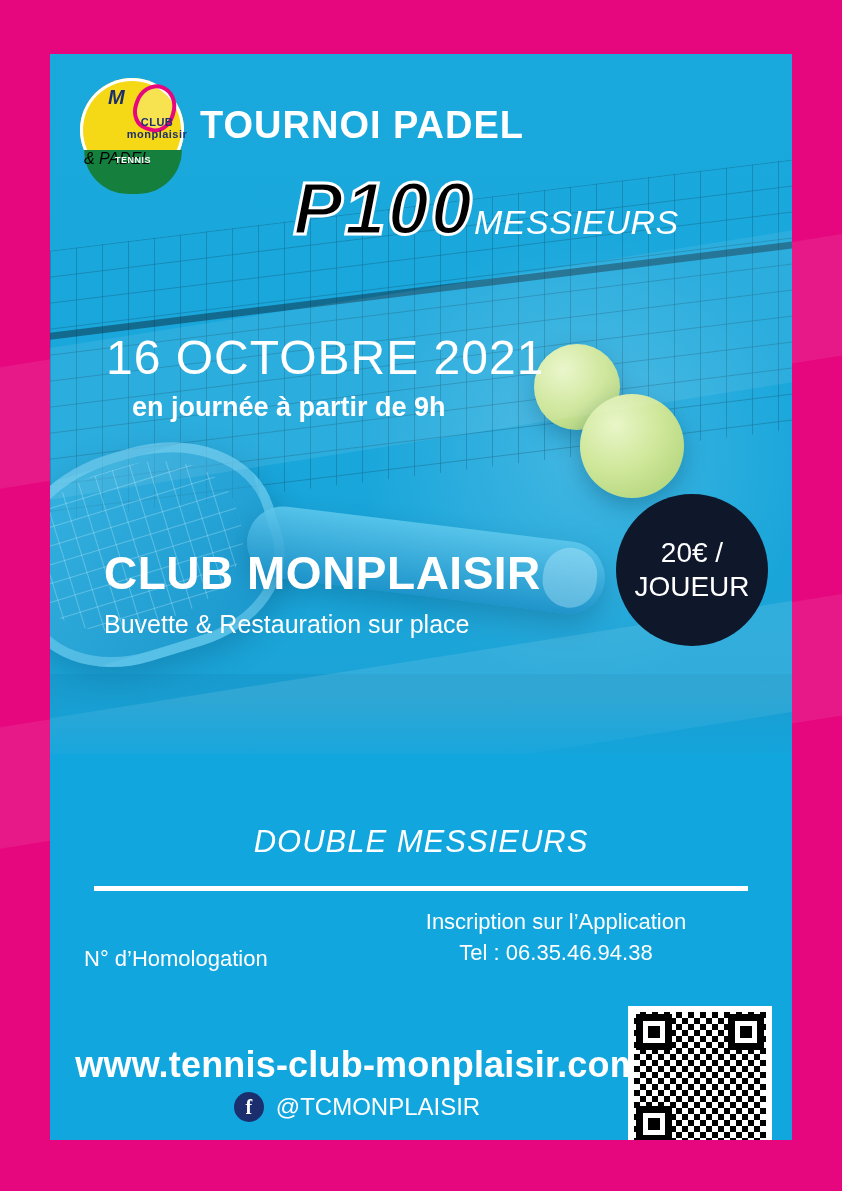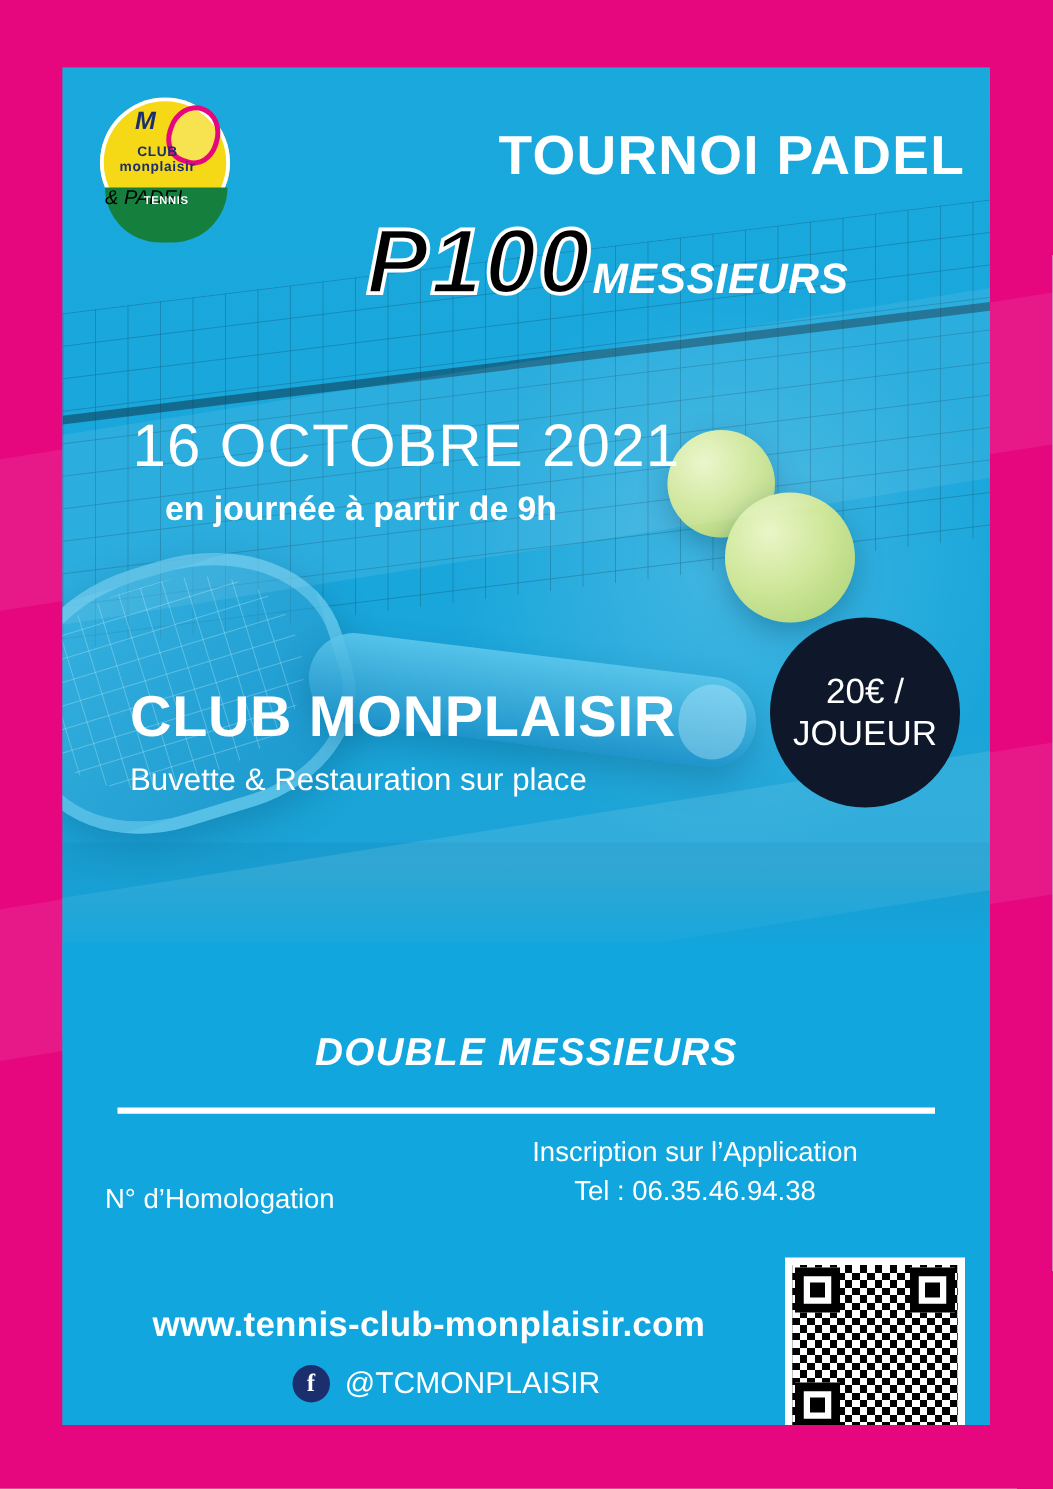--- a/index.html
+++ b/index.html
@@ -200,20 +200,21 @@
     position: absolute;
     left: 6px;
     top: 40px;
     width: 92px;
     text-align: center;
     font-size: 11px;
     font-weight: bold;
     color: #1b2f6e;
     line-height: 12px;
     letter-spacing: 0.5px;
+    padding-left: 31px;
   }
   .logo .mark {
     position: absolute;
     left: 34px;
     top: 10px;
     font-size: 20px;
     font-weight: bold;
     color: #1b2f6e;
     font-style: italic;
   }
@@ -227,23 +228,23 @@
     border: 4px solid #e6077f;
     background: rgba(255,255,255,0.25);
     transform: rotate(18deg);
   }
 
   .title {
     position: absolute;
     left: 150px;
     top: 40px;
     width: 572px;
-    text-align: right;
-    color: #ffffff;
-    font-size: 44px;
+    text-align: left;
+    color: #ffffff;
+    font-size: 38px;
     font-weight: bold;
     letter-spacing: 1px;
     line-height: 62px;
   }
   .subtitle-row {
     position: absolute;
     left: 150px;
     top: 112px;
     width: 572px;
     text-align: center;
@@ -254,21 +255,21 @@
     -webkit-text-stroke: 3px #ffffff;
     font-size: 74px;
     font-style: italic;
     font-weight: bold;
     letter-spacing: 2px;
   }
   .messieurs-sm {
     color: #ffffff;
     font-size: 34px;
     font-style: italic;
-    font-weight: bold;
+    font-weight: normal;
     letter-spacing: 0.5px;
   }
 
   .date {
     position: absolute;
     left: 56px;
     top: 276px;
     color: #ffffff;
     font-size: 48px;
     letter-spacing: 1px;
@@ -327,21 +328,21 @@
     font-weight: 400;
   }
 
   .format {
     position: absolute;
     left: 0; right: 0;
     top: 770px;
     text-align: center;
     color: #ffffff;
     font-size: 31px;
-    font-weight: bold;
+    font-weight: normal;
     font-style: italic;
     letter-spacing: 1px;
   }
   .rule {
     position: absolute;
     left: 44px;
     top: 832px;
     width: 654px;
     height: 5px;
     background: #ffffff;
@@ -360,26 +361,26 @@
     left: 300px;
     top: 852px;
     width: 412px;
     text-align: center;
     color: #ffffff;
     font-size: 22px;
     line-height: 31px;
   }
   .website {
     position: absolute;
-    left: 8px;
+    left: 22px;
     top: 990px;
     width: 570px;
-    text-align: center;
-    color: #ffffff;
-    font-size: 28px;
+    text-align: right;
+    color: #ffffff;
+    font-size: 36px;
     font-weight: bold;
     letter-spacing: 0.2px;
   }
   .social {
     position: absolute;
     left: 22px;
     top: 1038px;
     width: 570px;
     display: flex;
     align-items: center;

